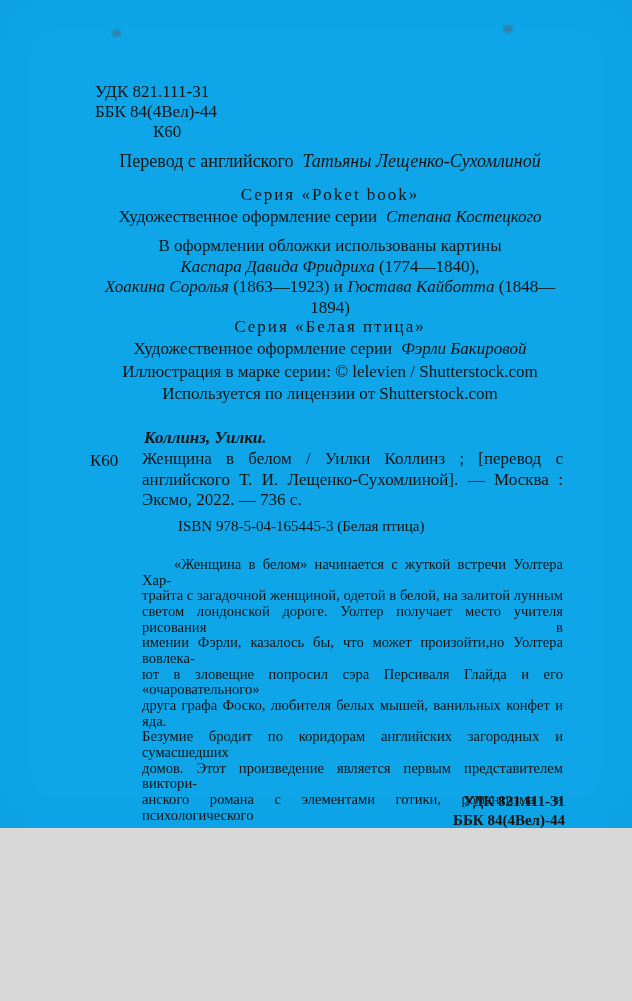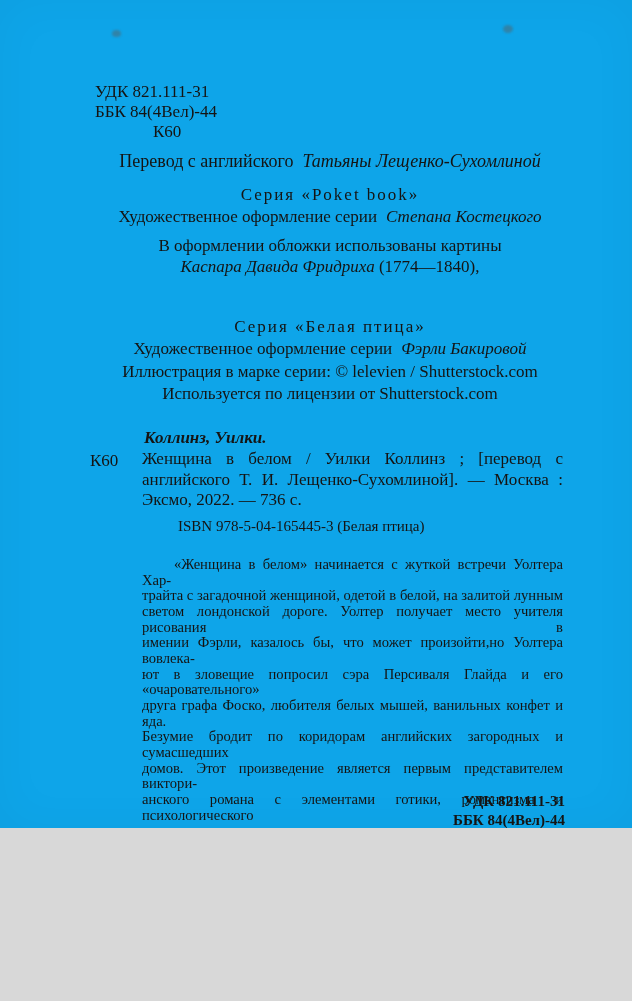--- a/index.html
+++ b/index.html
@@ -82,20 +82,27 @@
       <span>Художественное оформление серии</span><span class="it gap">Степана Костецкого</span>
     </div>
   </div>
 
   <div class="blk paintings center">
     <div>В оформлении обложки использованы картины</div>
     <div>
       <span class="it">Каспара Давида Фридриха</span>
       <span>(1774—1840),</span>
     </div>
+    <div>
+      <span class="it">Хоакина Соролья</span>
+      <span>(1863—1923)</span>
+      <span>и</span>
+      <span class="it">Гюстава Кайботта</span>
+      <span>(1848—1894)</span>
+    </div>
   </div>
 
   <div class="blk series2 center">
     <div class="series-title">Серия «Белая птица»</div>
     <div>
       <span>Художественное оформление серии</span><span class="it gap">Фэрли Бакировой</span>
     </div>
     <div class="mark-line">Иллюстрация в марке серии: © lelevien / Shutterstock.com</div>
     <div>Используется по лицензии от Shutterstock.com</div>
   </div>

